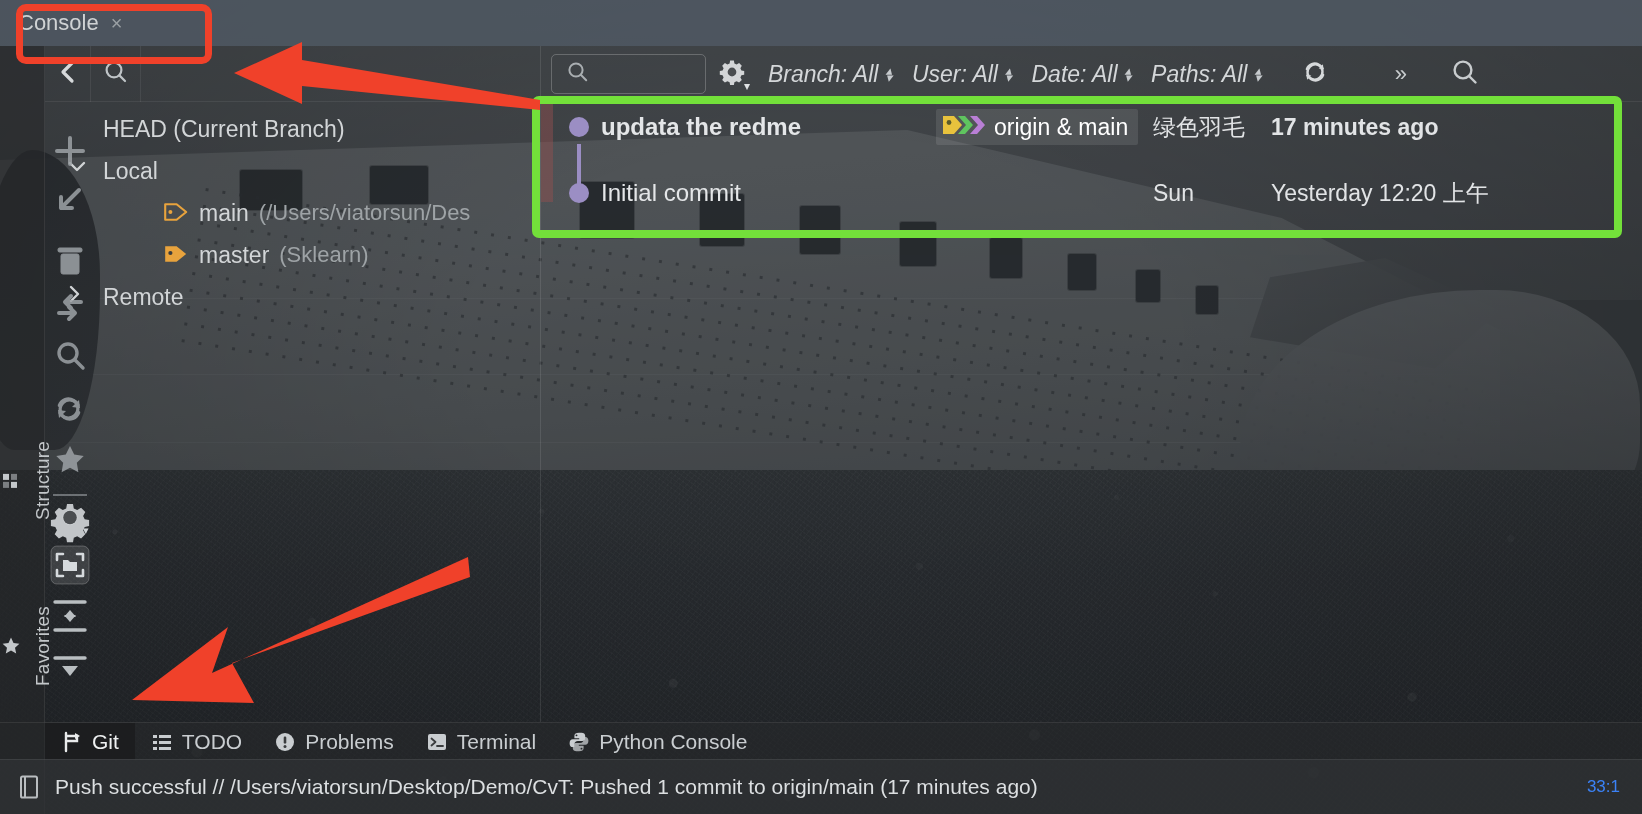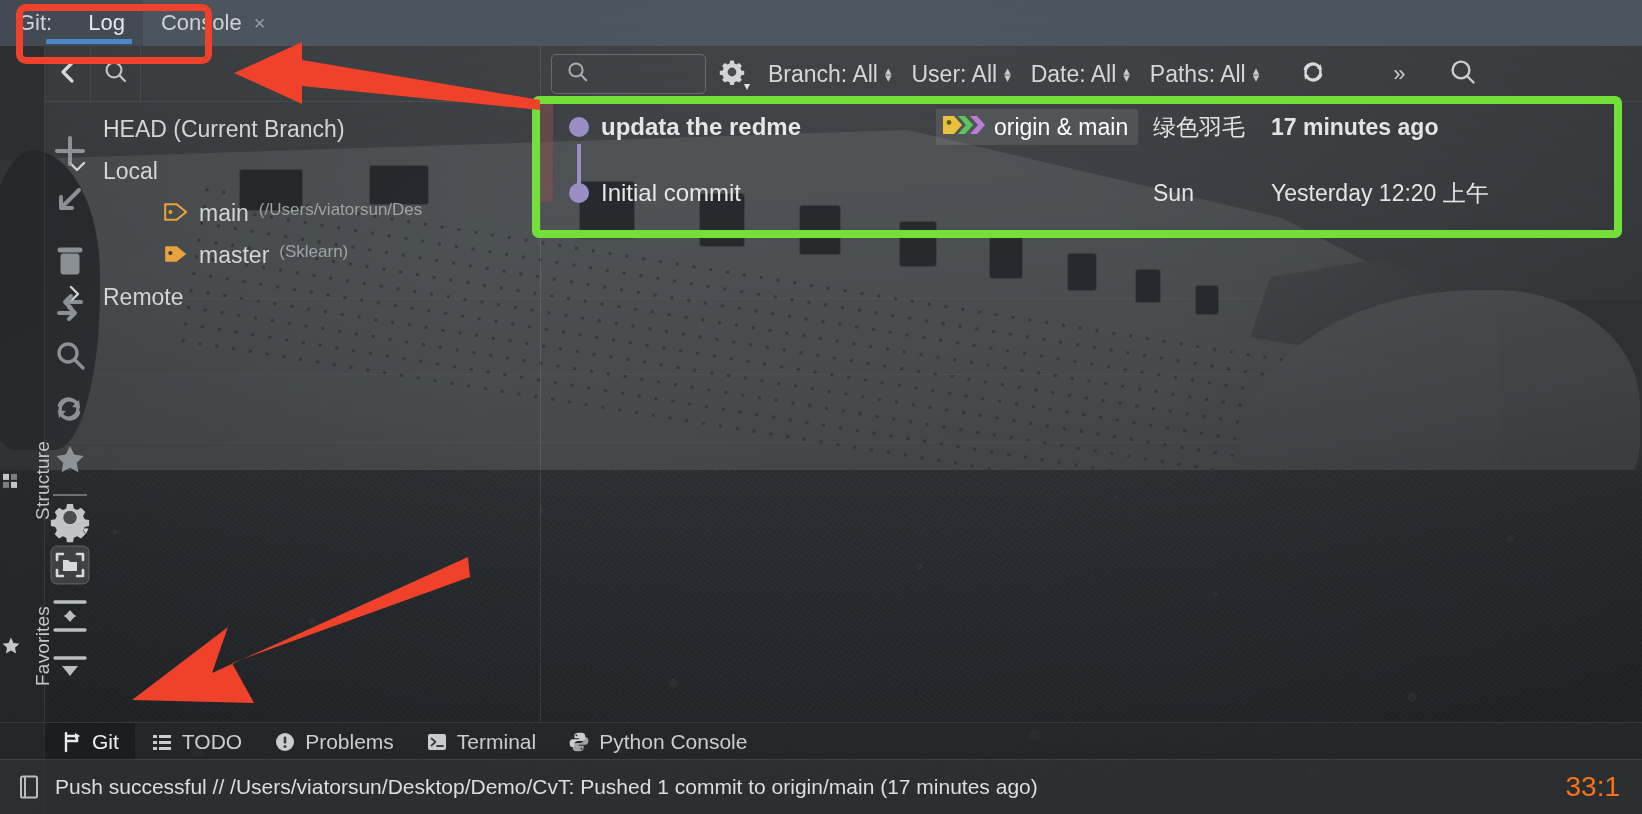--- a/index.html
+++ b/index.html
@@ -174,40 +174,40 @@
   }
   .bnode{
     display:flex; align-items:flex-start; height:42px; padding-left:58px; gap:10px;
     white-space:nowrap;
   }
   .bnode .arrow{
     position:absolute; left:22px; width:22px; color:#cfd2d4; font-size:17px;
   }
   .bnode.lvl1{ padding-left:58px; }
   .bnode.lvl2{ padding-left:118px; }
-  .bpath{ color:#9ea3a6; font-size:17px; }
+  .bpath{ color:#9ea3a6; font-size:22px; }
   .tagico{ width:26px; height:24px; flex:0 0 26px; }
 
   
   .logtoolbar{
     position:absolute; left:496px; top:0; right:0; height:56px;
     display:flex; align-items:center; padding-left:6px; gap:0;
   }
   .filterbox{
     width:155px; height:40px; margin-left:4px;
     border:1px solid rgba(255,255,255,.22); border-radius:5px;
     display:flex; align-items:center; padding-left:14px; color:#a9aeb1;
   }
   .tool-ico{
     width:52px; height:56px; display:flex; align-items:center; justify-content:center;
     color:#d2d5d7; position:relative;
   }
   .filterlbl{
     display:flex; align-items:center; gap:7px; padding:0 10px;
-    font-size:23px; color:#d4d7d9; white-space:nowrap;
+    font-size:23px; color:#d4d7d9; white-space:nowrap;font-style:italic;
   }
   .updown{ display:inline-flex; flex-direction:column; line-height:7px; font-size:13px; color:#c6cacd; }
 
   
   .commitlist{
     position:absolute; left:496px; top:56px; right:0; height:100px;
   }
   .graphcol{
     position:absolute; left:0; top:0; width:12px; height:100px;
     background:rgba(150,80,80,.45);
@@ -254,21 +254,21 @@
 
   
   .statusbar{
     position:absolute; left:0; right:0; bottom:0; height:55px;
     display:flex; align-items:center; z-index:5;
     background:rgba(48,50,52,.80);
     border-top:1px solid rgba(255,255,255,.08);
   }
   .sb-ico{ width:55px; display:flex; align-items:center; justify-content:center; color:#b9bdc0; }
   .sb-text{ font-size:21px; color:#dcdfe1; white-space:nowrap; }
-  .sb-pos{ margin-left:auto; margin-right:22px; font-size:28px; color:#f97316; }
+  .sb-pos{ margin-left:auto; margin-right:22px; font-size:17px; color:#3b82f6; }
 
   
   .corner-rail{
     position:absolute; left:0; bottom:55px; width:45px; height:37px;
     background:rgba(38,40,42,.58); border-top:1px solid rgba(255,255,255,.08);
     z-index:4;
   }
 
   
   .anno{ position:absolute; z-index:20; pointer-events:none; }
@@ -314,26 +314,20 @@
         <div class="grain"></div>
       </div>
     <div class="bg-desat"></div>
     <div class="bg-vignette"></div>
   </div>
   <div class="scrim"></div>
 
   <div class="top-strip"></div>
 
   <div class="tabbar">
-    <div class="tab active">
-      <span class="kw">Git:</span>
-      <span class="gap"></span>
-      <span>Log</span>
-      <span class="underline"></span>
-    </div>
     <div class="tab">
       <span>Console</span>
       <span class="tab-close">×</span>
     </div>
   </div>
 
   <div class="leftrail">
     <div class="rail-v rail-structure">
       <span class="rail-ico">
         <svg width="18" height="18" viewBox="0 0 18 18">

